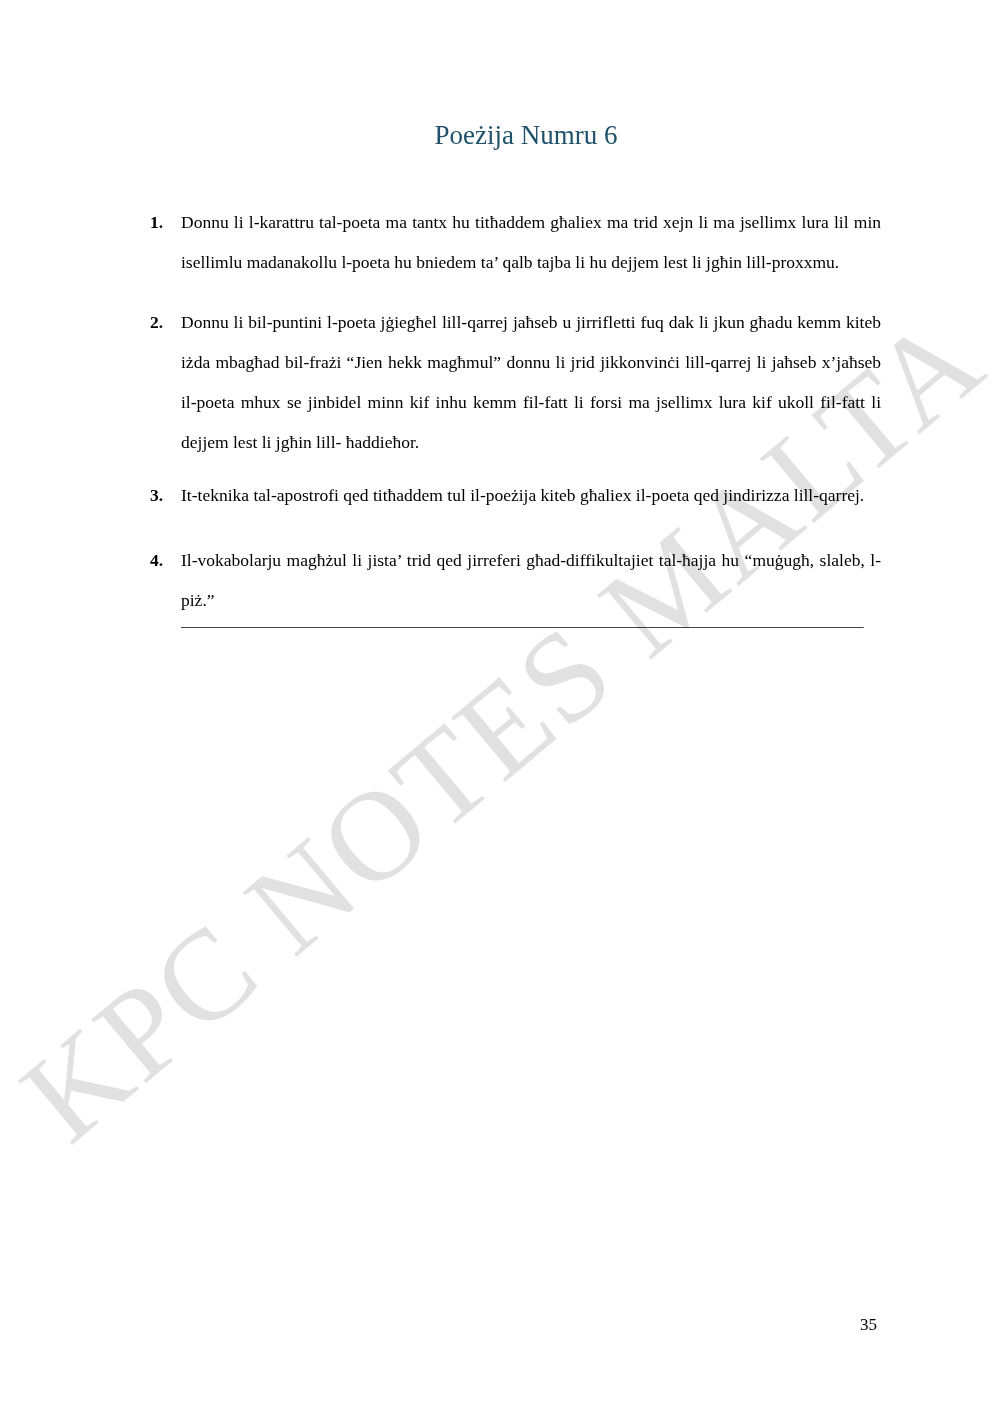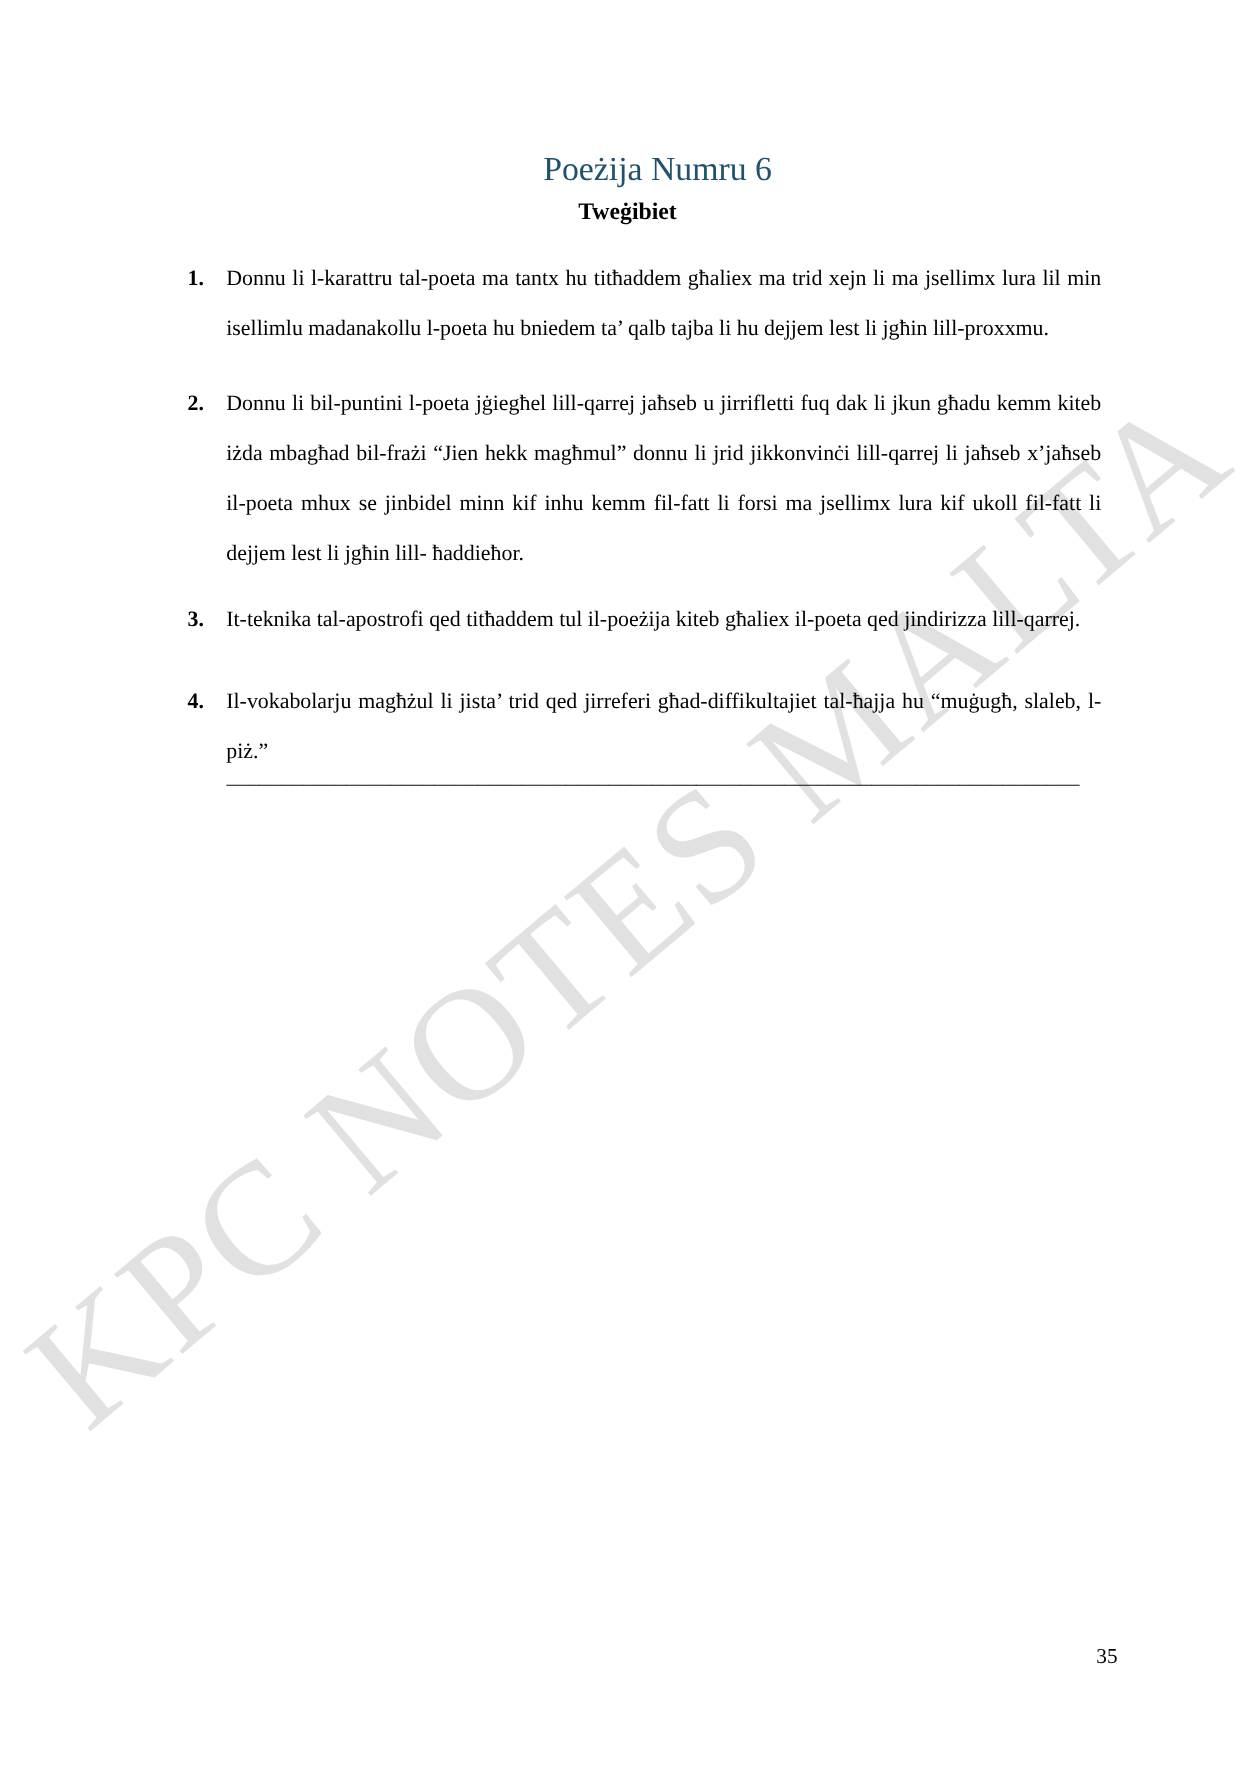--- a/index.html
+++ b/index.html
@@ -83,36 +83,35 @@
     line-height: 20px;
     white-space: nowrap;
     overflow: hidden;
     color: #1a1a1a;
   }
   .page-number {
     position: absolute;
     left: 860px;
     top: 1315px;
     width: 34px;
-    text-align: right;
+    text-align: left;
     font-size: 17px;
     color: #000000;
     z-index: 1;
   }
 </style>
 </head>
 <body>
 
 <div class="page">
 
   <div class="watermark">KPC NOTES MALTA</div>
 
   <div class="title">Poeżija Numru 6</div>
 
-  <div class="subtitle">Tweġibiet</div>
 
   <div class="answers">
 
     <div class="answer-item m1">
       <span class="answer-num">1.</span>
       <span class="answer-text">Donnu li l-karattru tal-poeta ma tantx hu titħaddem għaliex ma trid xejn li ma jsellimx lura lil min isellimlu madanakollu l-poeta hu bniedem ta’ qalb tajba li hu dejjem lest li jgħin lill-proxxmu.</span>
     </div>
 
     <div class="answer-item m2">
       <span class="answer-num">2.</span>

